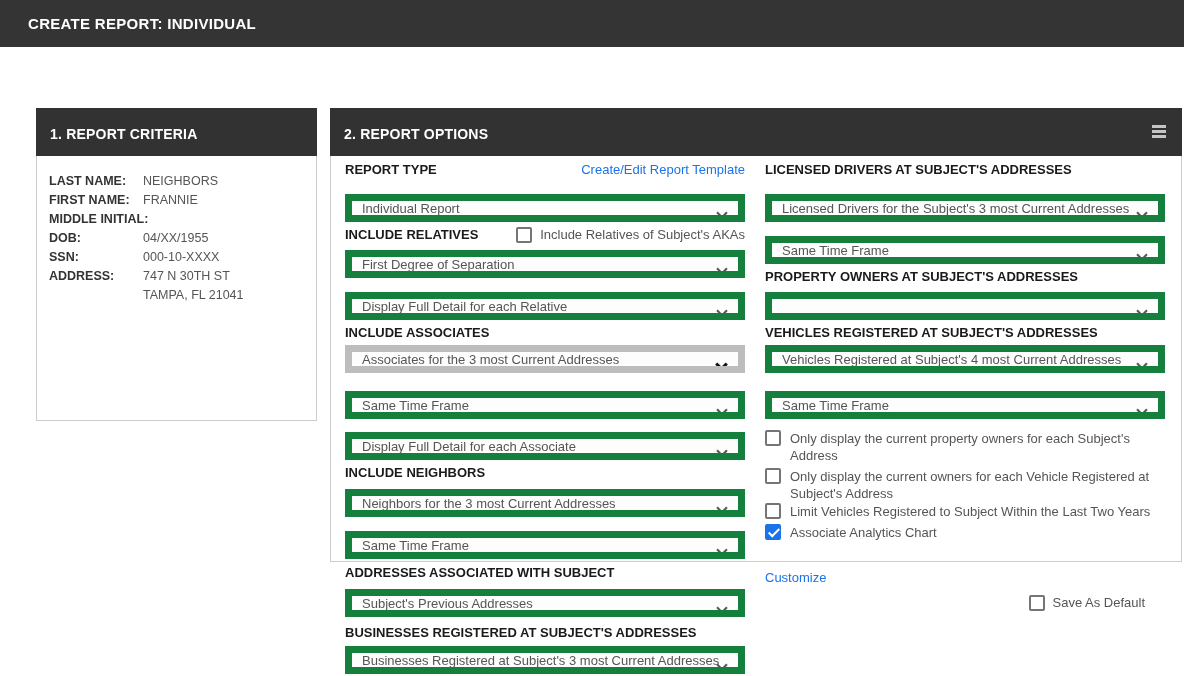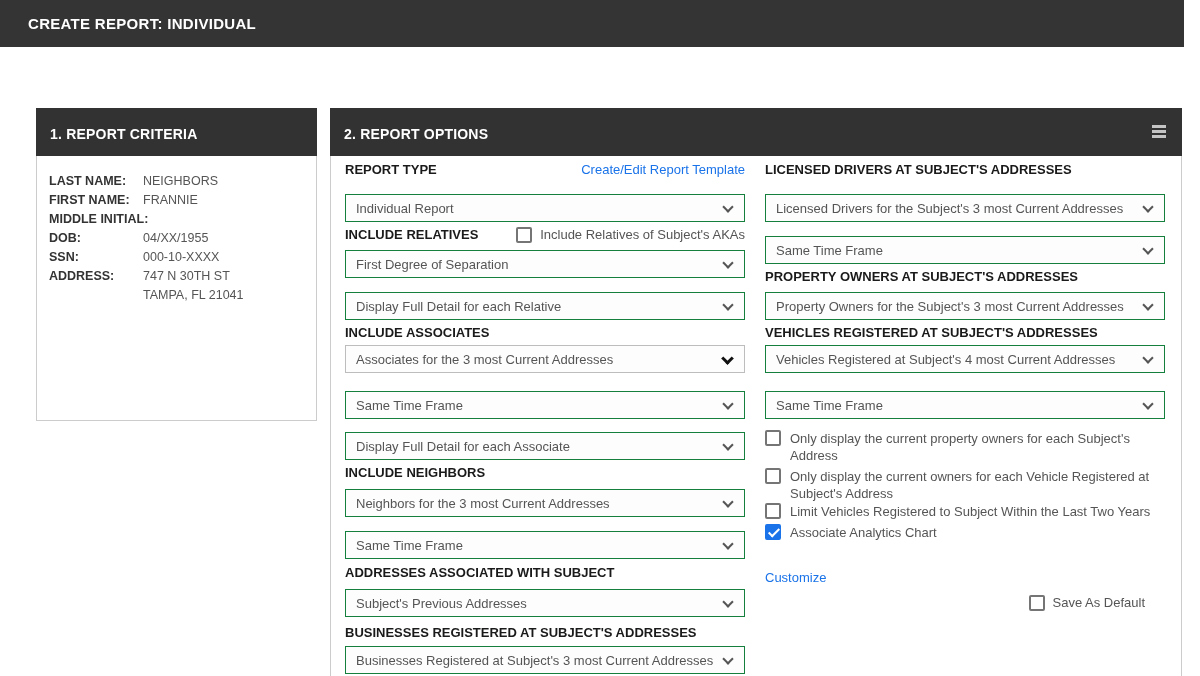--- a/index.html
+++ b/index.html
@@ -15,21 +15,21 @@
   .panel { position:absolute; background:#fff; }
   .panel-header { height:48px; background:#323232; color:#fff; font-weight:bold;
                   font-size:14px; letter-spacing:.2px; display:flex; align-items:center;
                   padding:4px 16px 0 14px; position:relative; }
   .panel-body { background:#fff; border:1px solid #ccc; border-top:none; position:relative; }
 
   #panel-criteria { left:36px; top:108px; width:281px; }
   #panel-criteria .panel-body { height:265px; padding:16px 12px 0 12px; }
 
   #panel-options { left:330px; top:108px; width:852px; }
-  #panel-options .panel-body { height:521px; }
+  #panel-options .panel-body { height:406px; }
 
   
   .hamburger { position:absolute; right:16px; top:17px; width:14px; height:13px; cursor:pointer; }
   .hamburger span { display:block; width:14px; height:3px; background:#c4c4c4; margin-bottom:2px; }
 
   
   .crit-row { display:grid; grid-template-columns:94px 1fr; font-size:12.5px; line-height:19px; }
   .crit-label { font-weight:bold; color:#333; white-space:nowrap; }
   .crit-value { color:#555; }
 
@@ -40,21 +40,21 @@
 
   .flabel { position:absolute; left:0; width:400px; font-size:13px; font-weight:bold;
             color:#1a1a1a; white-space:nowrap; }
   .label-row { position:absolute; left:0; width:400px; display:flex;
                justify-content:space-between; align-items:center; }
   .label-row .flabel { position:static; width:auto; }
 
   a.link { font-size:13px; color:#1a73e8; text-decoration:none; cursor:pointer; }
 
   
-  .sel { position:absolute; left:0; width:400px; height:28px; border:1px solid #15803d;
+  .sel { position:absolute; left:0; width:400px; height:28px; border:7px solid #15803d;
          background:#fdfdfd; color:#555; font-size:13px; display:flex; align-items:center;
          padding:0 30px 0 10px; cursor:pointer; white-space:nowrap; overflow:hidden; }
   .sel .chev { position:absolute; right:12px; top:8px; width:8px; height:8px;
                border-right:2px solid #555; border-bottom:2px solid #555;
                transform:rotate(45deg); }
   .sel.bold { border-color:#bdbdbd; }
   .sel.bold .chev { border-right-width:3px; border-bottom-width:3px;
                     border-color:#111; width:9px; height:9px; }
 
   
@@ -192,21 +192,20 @@
         <span>Licensed Drivers for the Subject's 3 most Current Addresses</span>
           <span class="chev"></span>
       </div>
       <div class="sel" style="top:80px;">
         <span>Same Time Frame</span>
           <span class="chev"></span>
       </div>
 
       <div class="flabel" style="top:113px;">PROPERTY OWNERS AT SUBJECT'S ADDRESSES</div>
       <div class="sel" style="top:136px;">
-        <span>Property Owners for the Subject's 3 most Current Addresses</span>
           <span class="chev"></span>
       </div>
 
       <div class="flabel" style="top:169px;">VEHICLES REGISTERED AT SUBJECT'S ADDRESSES</div>
       <div class="sel" style="top:189px;">
         <span>Vehicles Registered at Subject's 4 most Current Addresses</span>
           <span class="chev"></span>
       </div>
       <div class="sel" style="top:235px;">
         <span>Same Time Frame</span>

